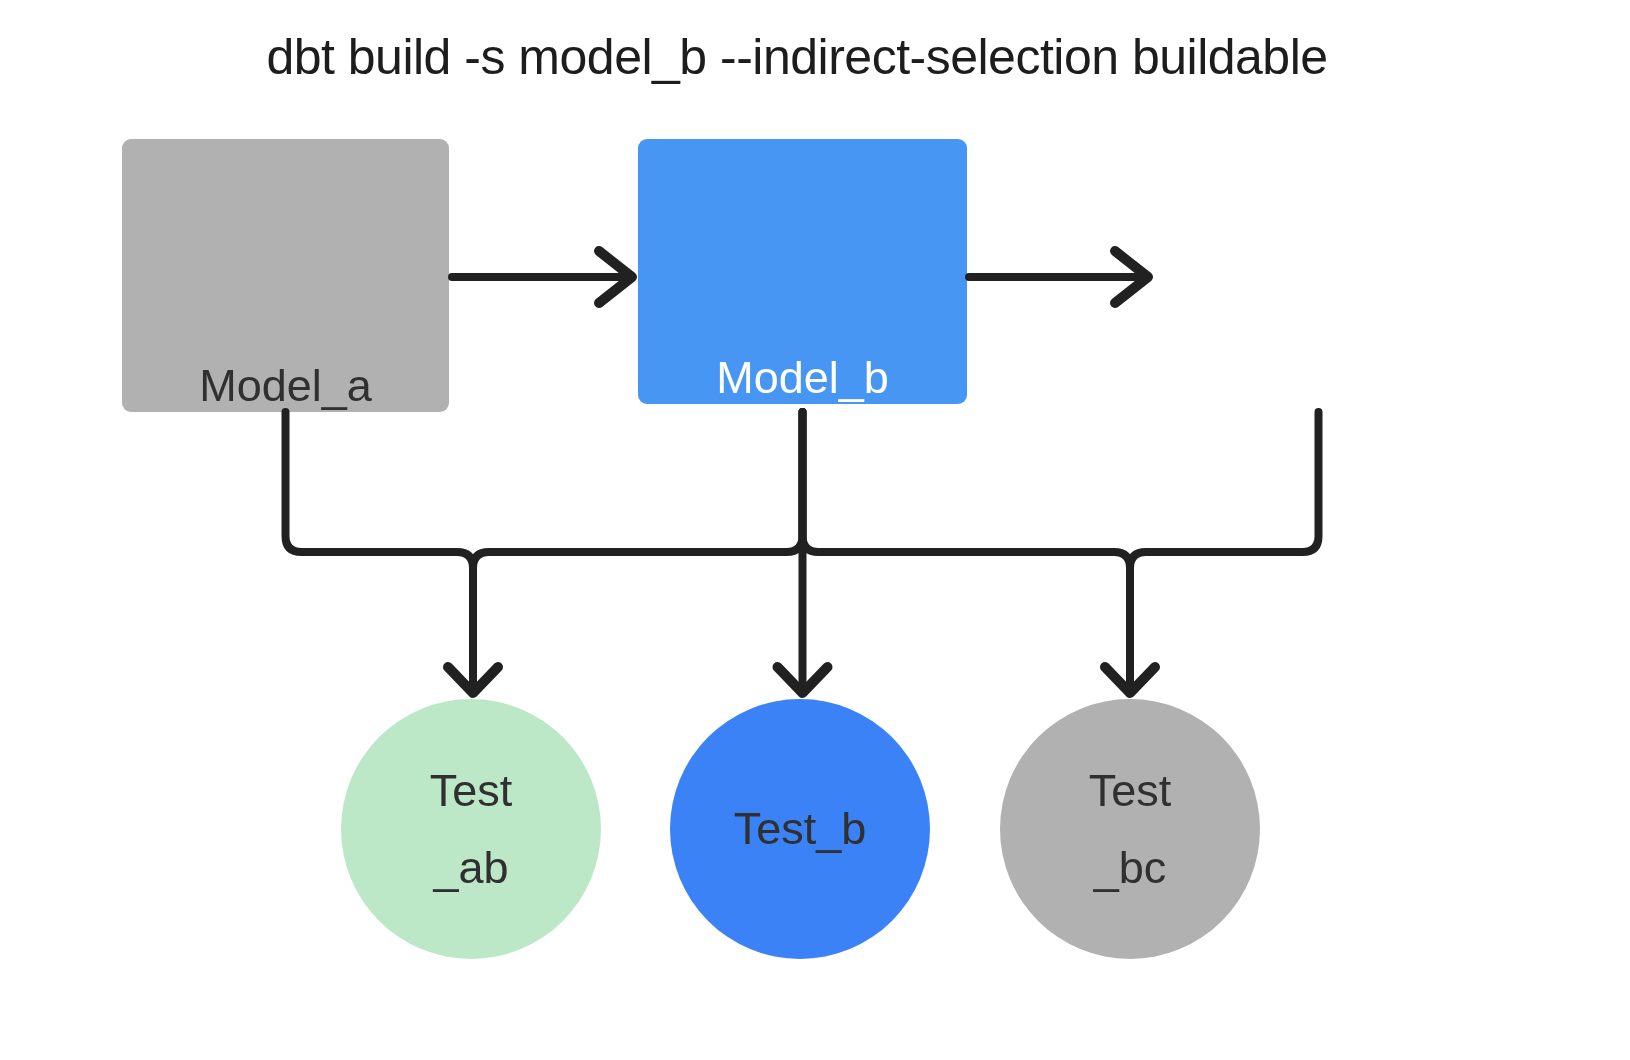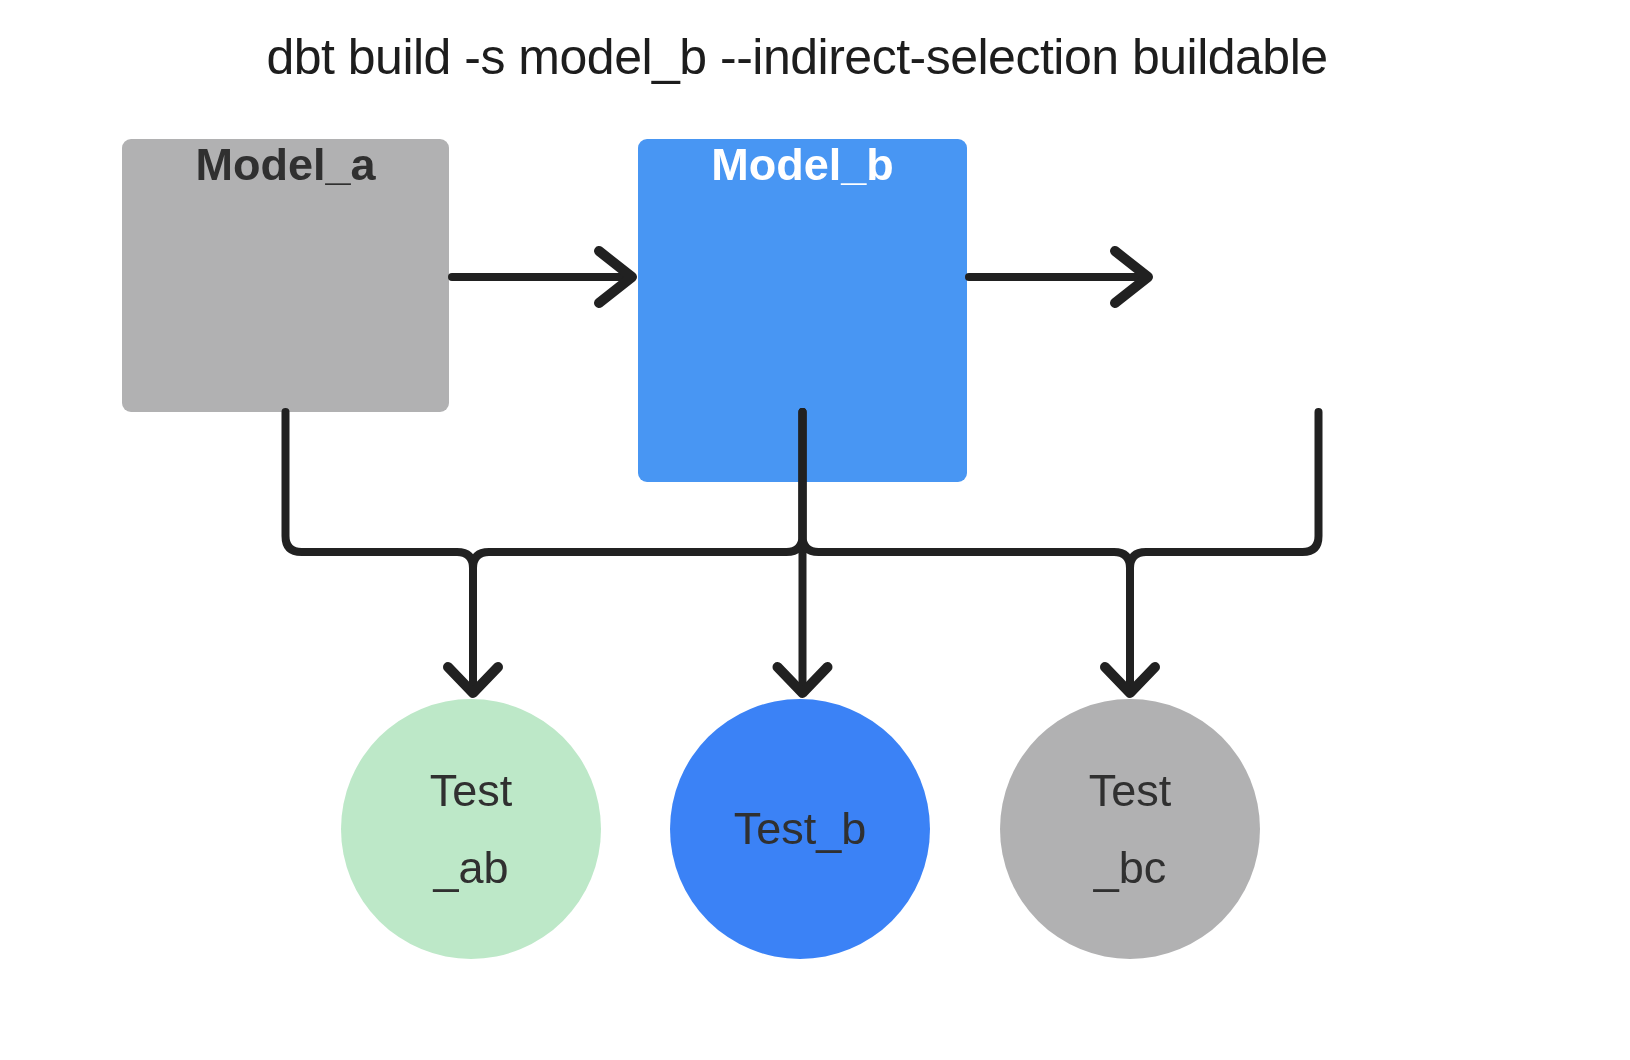--- a/index.html
+++ b/index.html
@@ -20,29 +20,28 @@
     font-size: 50px;
     font-weight: 500;
     letter-spacing: -0.5px;
     color: #1d1d1d;
     white-space: nowrap;
   }
   .box {
     position: absolute;
     border-radius: 9px;
     display: flex;
-    align-items: flex-start;
+    align-items: flex-end;
     justify-content: center;
     font-size: 45px;
     color: #303030;
-    font-weight: bold;
   }
   .box.selected { color: #ffffff; }
   #model-a { left: 122px; top: 139px; width: 327px; height: 273px; }
-  #model-b { left: 638px; top: 139px; width: 329px; height: 343px; }
+  #model-b { left: 638px; top: 139px; width: 329px; height: 265px; }
   #model-c { left: 1154px; top: 139px; width: 329px; height: 273px; }
   .circle {
     position: absolute;
     width: 260px;
     height: 260px;
     border-radius: 50%;
     display: flex;
     flex-direction: column;
     align-items: center;
     justify-content: center;

